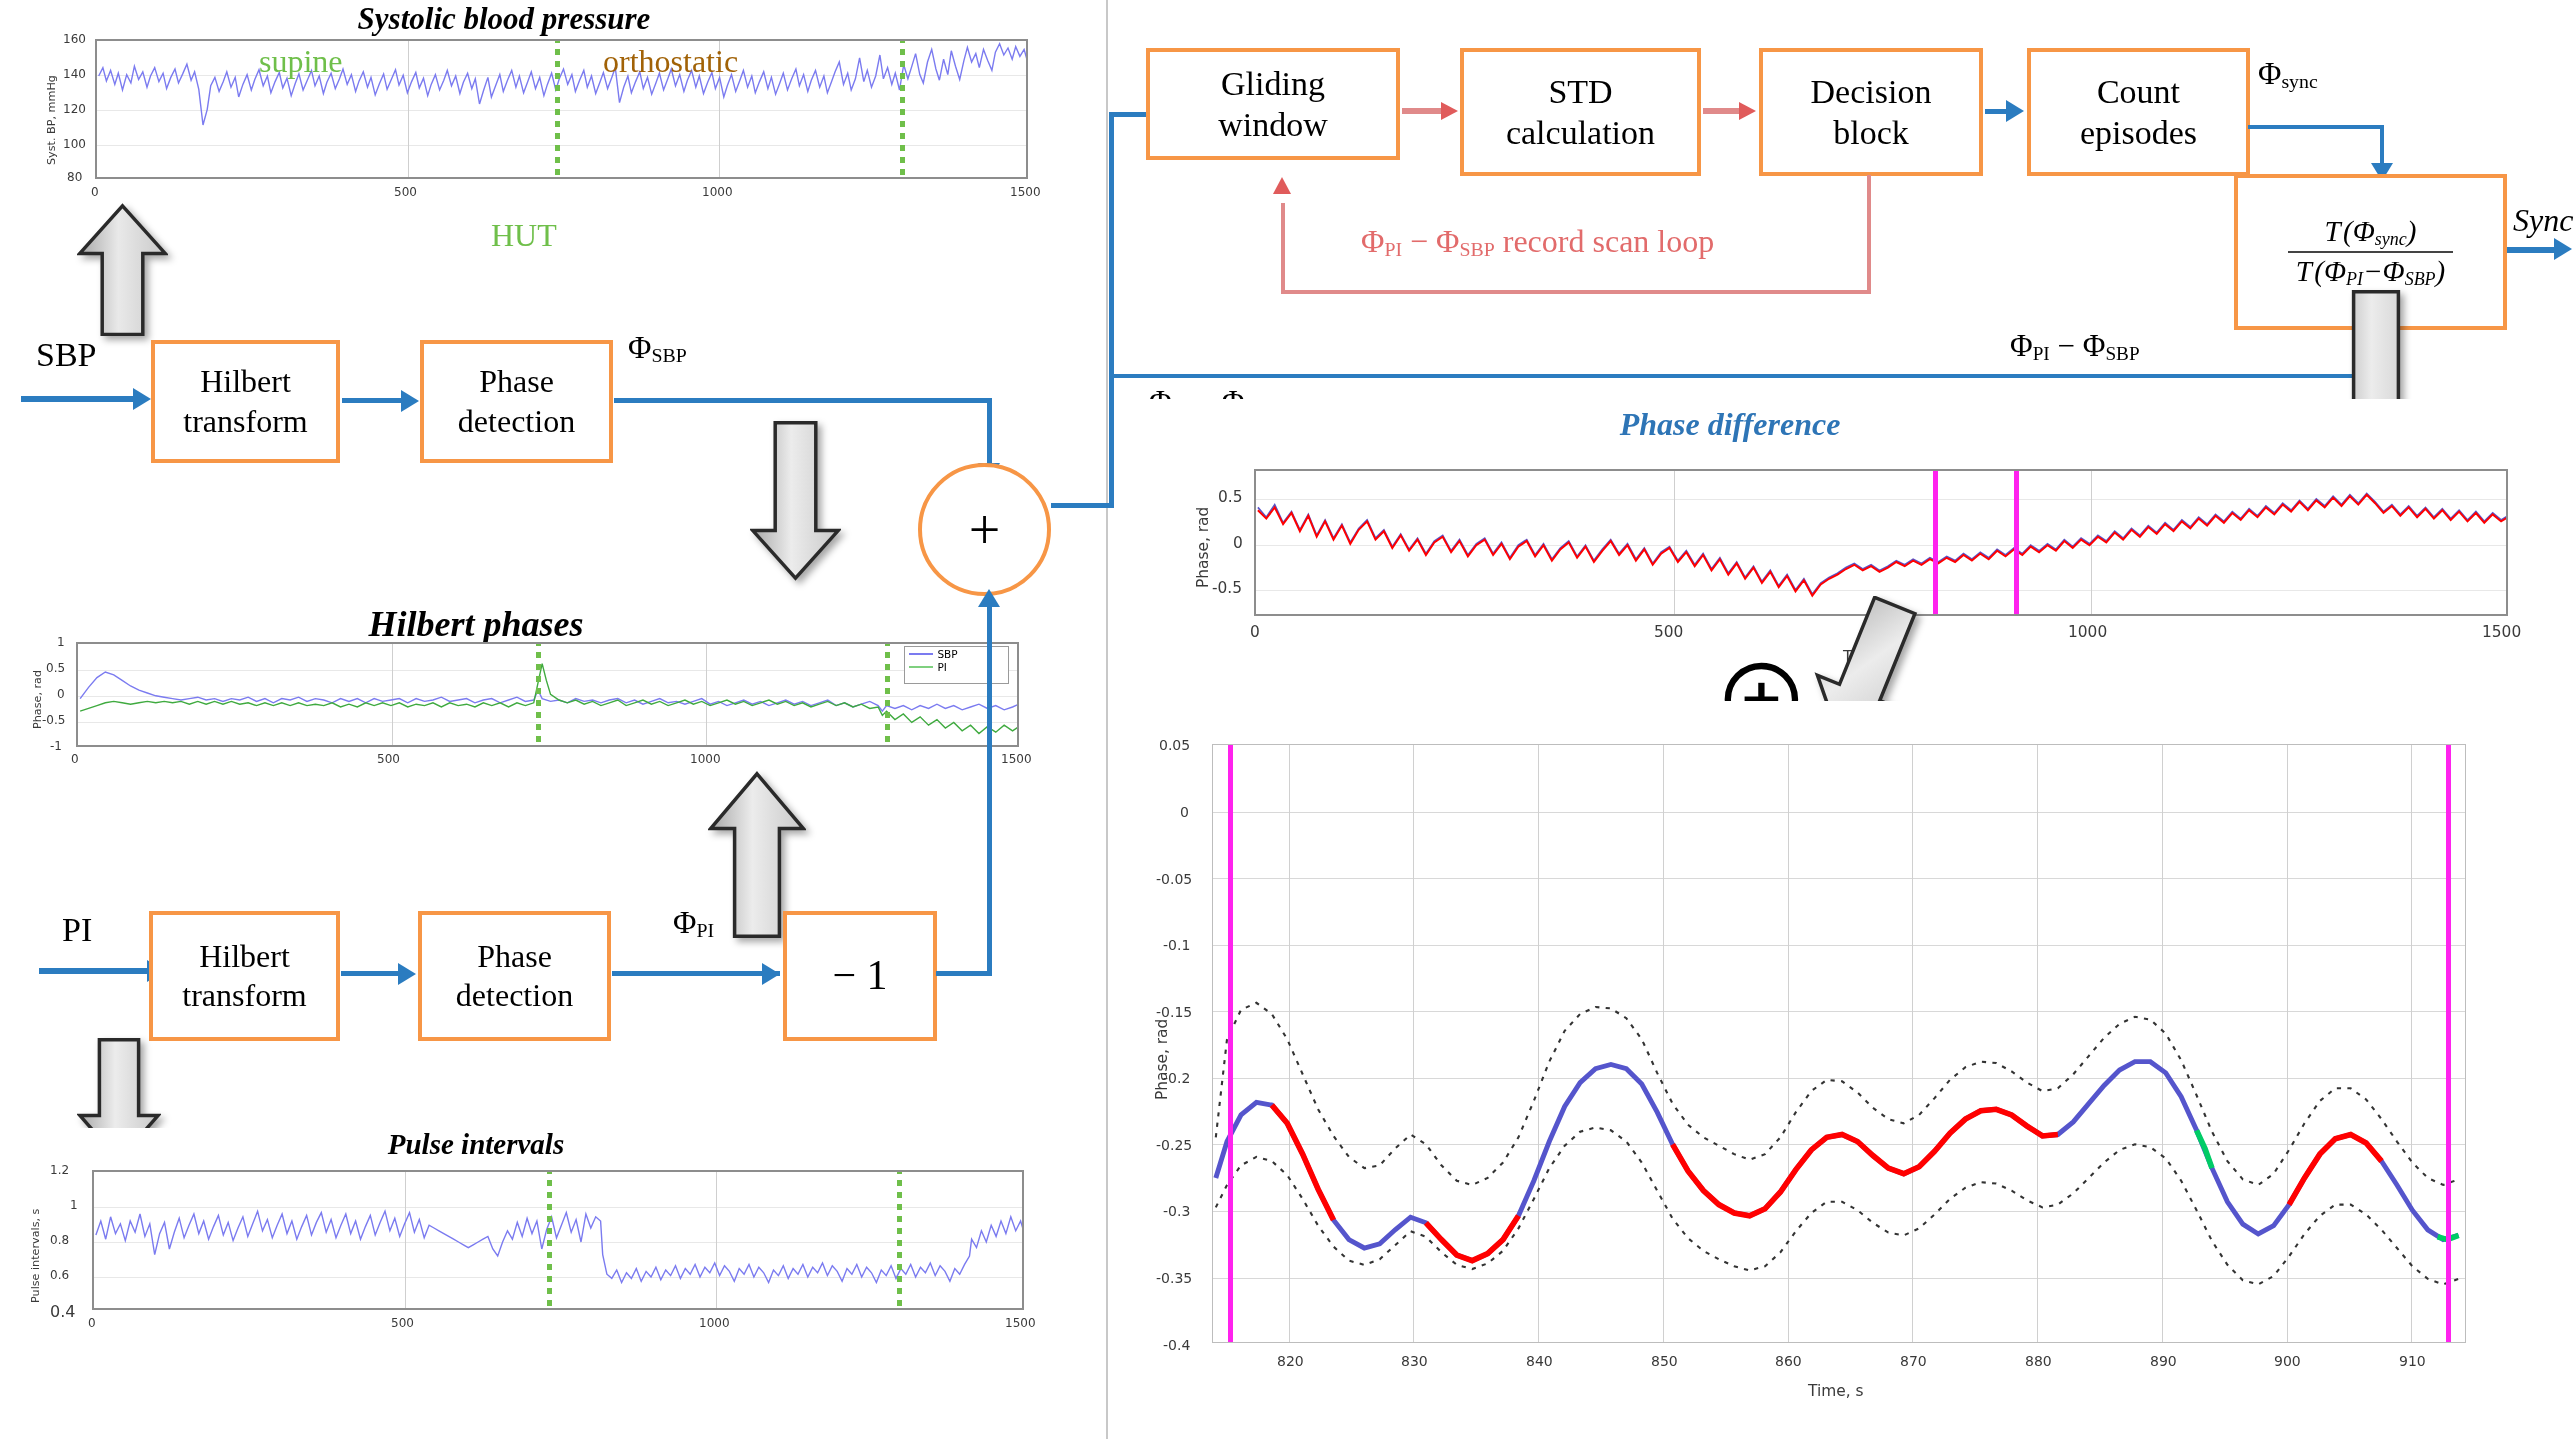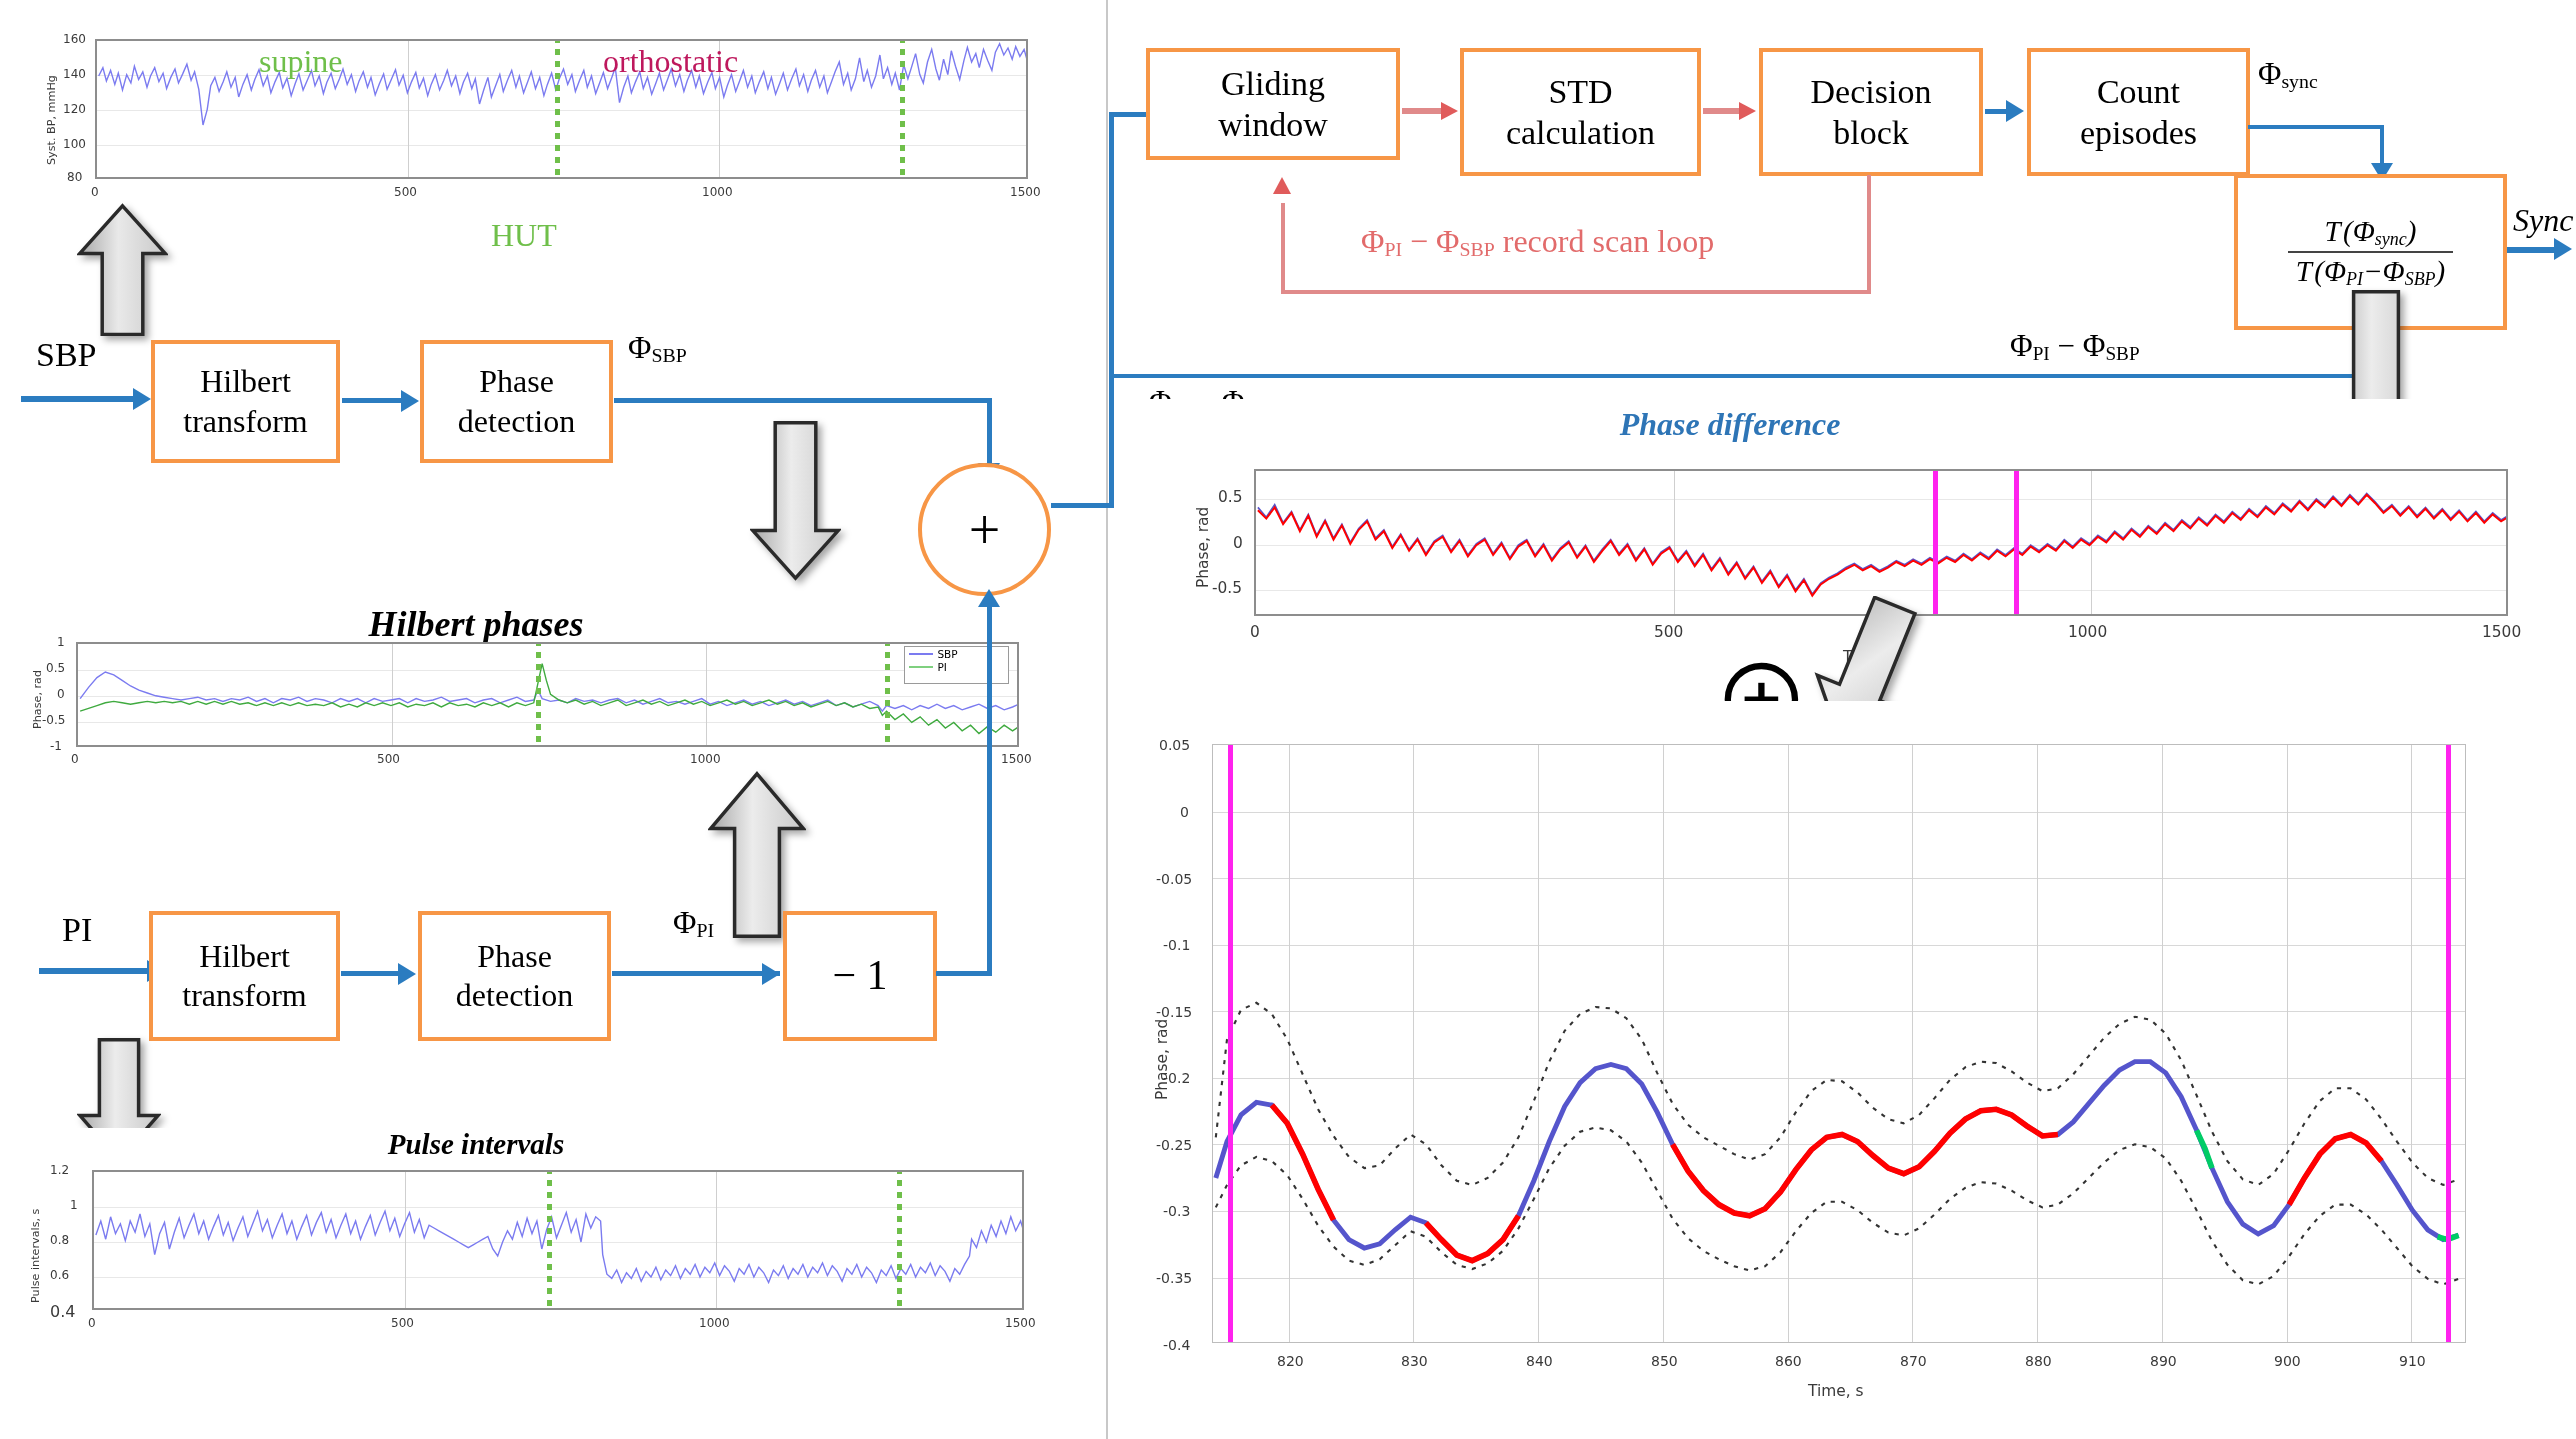--- a/index.html
+++ b/index.html
@@ -37,20 +37,21 @@
   .divider{position:absolute;background:#c8c8c8;}
   .legendbox{position:absolute;box-sizing:border-box;border:1.4px solid #9a9a9a;background:#fff;font-family:"DejaVu Sans",sans-serif;}
   .legrow{display:flex;align-items:center;gap:4.2px;padding:0.7px 4.2px;}
   .legline{display:inline-block;width:24px;height:2.1px;}
   .magglass{position:absolute;}
 </style>
 </head>
 <body>
 
 <div class="panel" style="left:21px;top:0px;width:1030px;height:210px;">
+  <div class="charttitle" style="left:259px;top:1.4px;width:448px;font-size:31px;">Systolic blood pressure</div>
 
   <div class="plotbox" style="left:74px;top:39px;width:933px;height:140px;">
     <div class="gridline-h" style="top:34px;"></div>
     <div class="gridline-h" style="top:69px;"></div>
     <div class="gridline-h" style="top:104px;"></div>
     <div class="gridline-v" style="left:311px;"></div>
     <div class="gridline-v" style="left:622px;"></div>
     <svg width="933" height="140" style="position:absolute;left:0;top:0;" viewBox="0 0 1332 200">
       <polyline fill="none" stroke="#7b7bf0" stroke-width="2.0" points="
         2,50 8,38 13,57 19,42 25,62 30,46 36,70 42,48 48,60 53,36 59,55 65,44 71,66 76,50 82,38 88,58 94,46 99,68 105,52 111,40 116,60 122,47
@@ -77,21 +78,21 @@
   <div class="tick" style="left:42px;top:67px;font-size:12px;">140</div>
   <div class="tick" style="left:42px;top:102px;font-size:12px;">120</div>
   <div class="tick" style="left:42px;top:137px;font-size:12px;">100</div>
   <div class="tick" style="left:46px;top:170px;font-size:12px;">80</div>
   <div class="tick" style="left:70px;top:185px;font-size:12px;">0</div>
   <div class="tick" style="left:373px;top:185px;font-size:12px;">500</div>
   <div class="tick" style="left:681px;top:185px;font-size:12px;">1000</div>
   <div class="tick" style="left:989px;top:185px;font-size:12px;">1500</div>
 
   <div class="abs" style="left:238px;top:43px;color:#6fbf4a;font-size:32px;">supine</div>
-  <div class="abs" style="left:582px;top:43px;color:#be185d;font-size:32px;">orthostatic</div>
+  <div class="abs" style="left:582px;top:43px;color:#a16207;font-size:32px;">orthostatic</div>
 </div>
 <div class="abs" style="left:491px;top:217px;color:#6fbf4a;font-size:32px;">HUT</div>
 
 <div class="garrow" style="left:77px;top:203px;">
   <svg width="91" height="133" viewBox="0 0 130 190">
     <defs>
         <linearGradient id="gg1" x1="0" y1="0" x2="1" y2="0">
       <stop offset="0%" stop-color="#a8a8a8"></stop>
           <stop offset="45%" stop-color="#e9e9e9"></stop>
           <stop offset="100%" stop-color="#c9c9c9"></stop>

